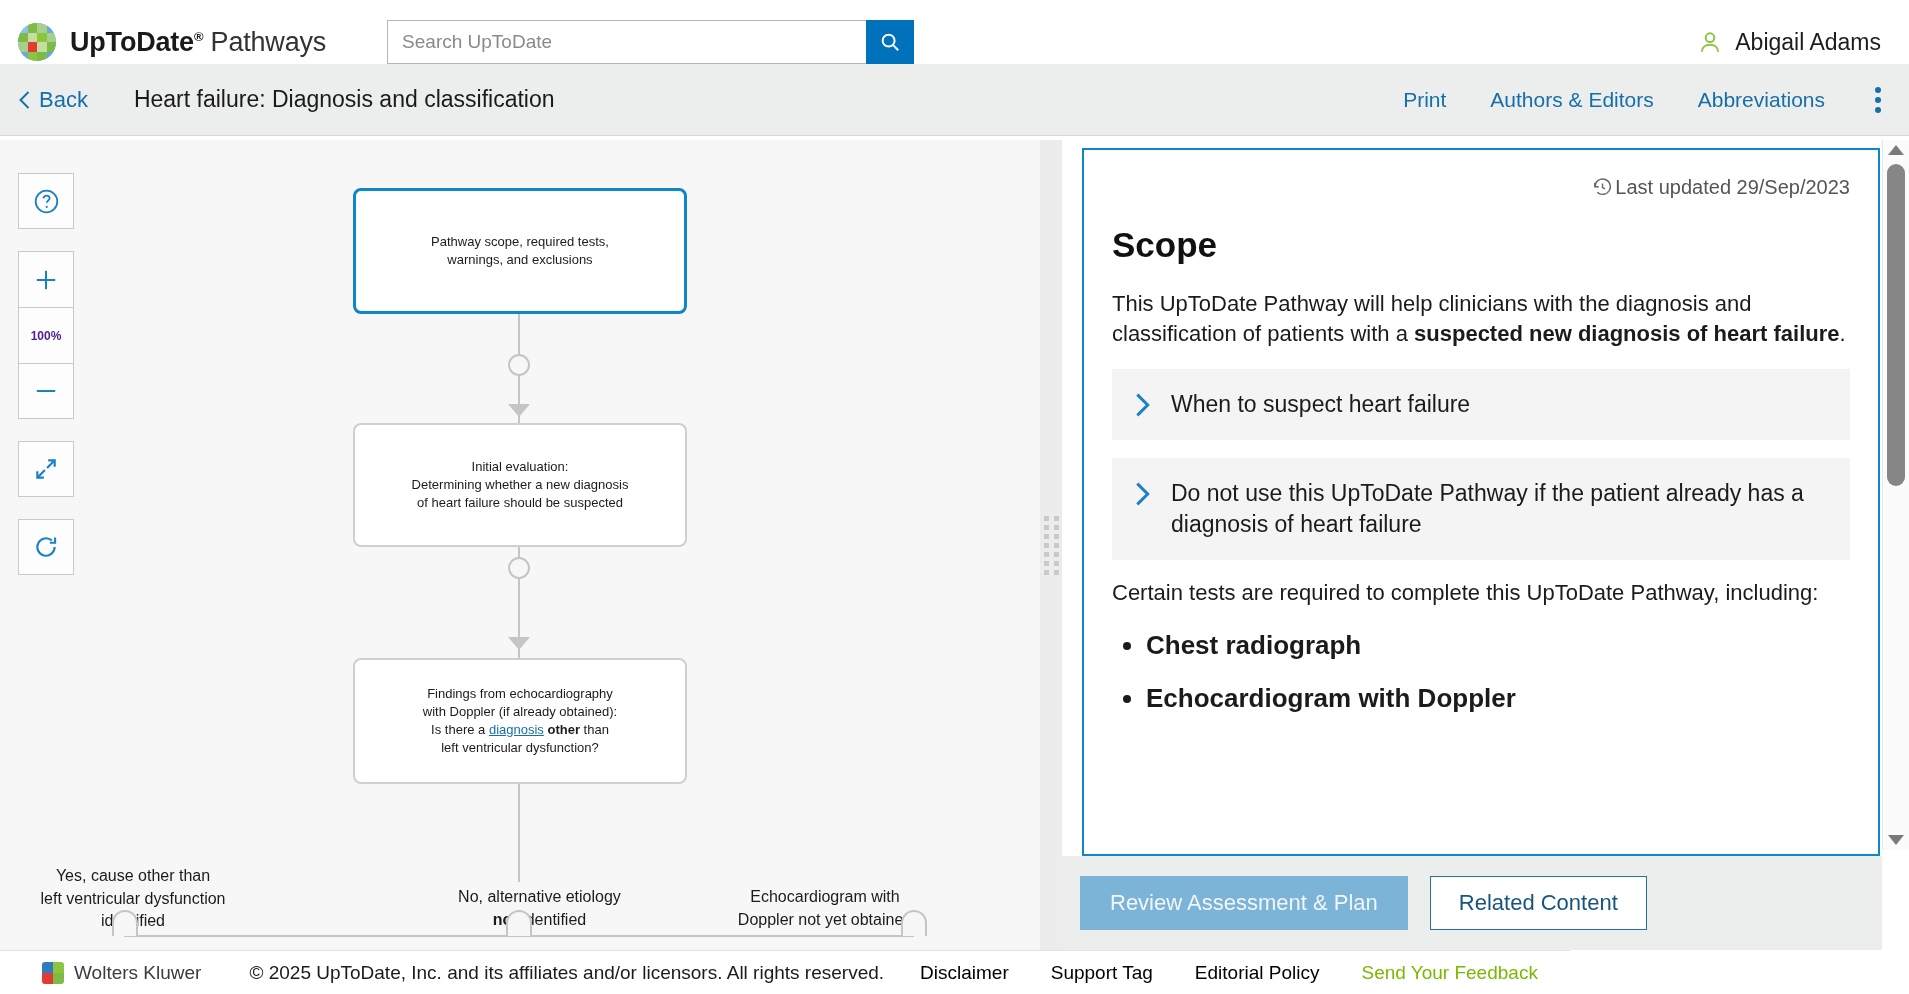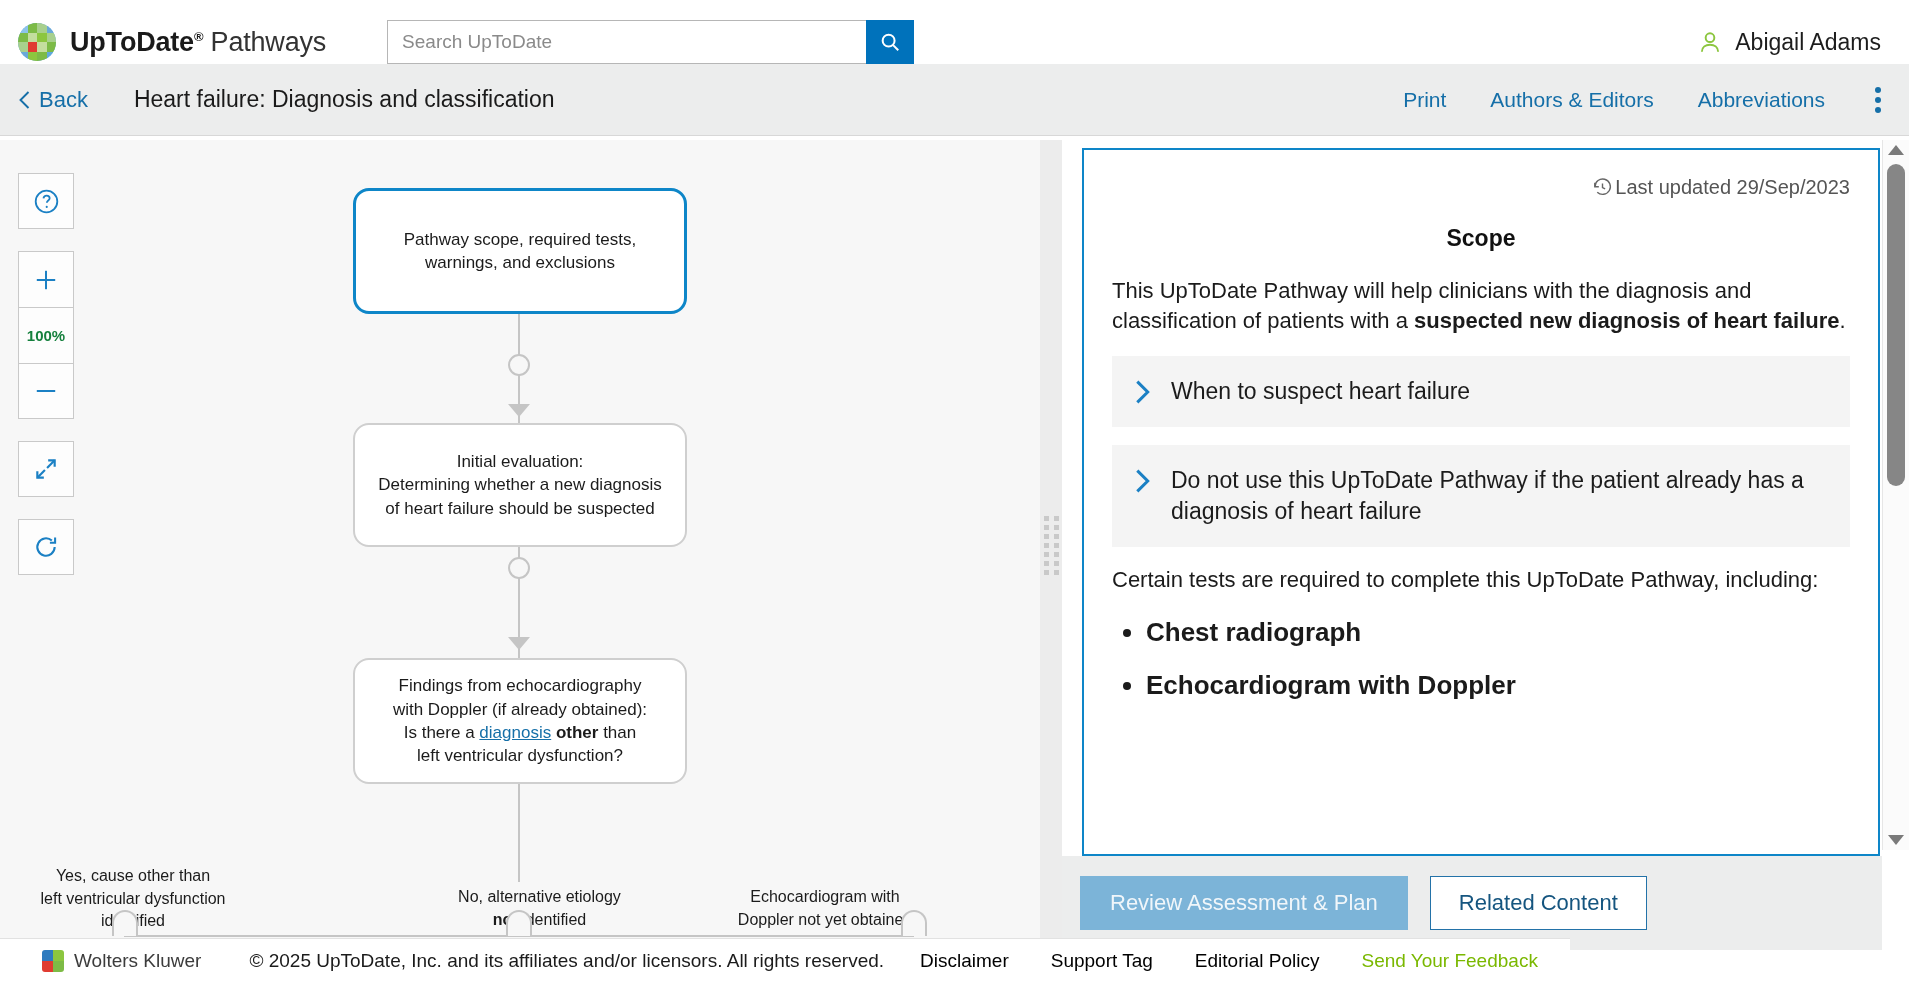--- a/index.html
+++ b/index.html
@@ -88,28 +88,28 @@
   
   .tool-col { position: absolute; left: 18px; top: 33px; width: 56px; }
   .tool-box {
     width: 56px; background: #fdfdfd; border: 1px solid #c9c9c9;
     display: flex; align-items: center; justify-content: center;
     height: 56px; cursor: pointer;
   }
   .tool-group { margin-top: 22px; }
   .tool-group .tool-box { border-bottom: none; }
   .tool-group .tool-box:last-child { border-bottom: 1px solid #c9c9c9; }
-  .zoom-level { font-size: 15px; font-weight: bold; color: #15803d; }
+  .zoom-level { font-size: 12px; font-weight: bold; color: #4c1d95; }
   .gap-24 { height: 22px; }
 
   
   .node {
     position: absolute; background: #ffffff; border: 2px solid #cfcfcf;
-    border-radius: 16px; display: flex; align-items: center; justify-content: center;
-    text-align: center; font-size: 17px; color: #1b1b1b; line-height: 1.38;
+    border-radius: 8px; display: flex; align-items: center; justify-content: center;
+    text-align: center; font-size: 13px; color: #1b1b1b; line-height: 1.38;
     padding: 10px 14px;
   }
   .node.active { border: 3px solid #0e86c8; }
   .node a { color: #156fa8; text-decoration: underline; }
   .node b { font-weight: bold; }
 
   .connector { position: absolute; background: #c5c5c5; width: 2px; }
   .conn-circle {
     position: absolute; width: 22px; height: 22px; border-radius: 50%;
     background: #f7f7f7; border: 2px solid #c5c5c5;
@@ -146,21 +146,21 @@
   }
   .doc-card {
     position: absolute; left: 20px; top: 8px; width: 798px; height: 708px;
     border: 2px solid #0e86c8; background: #fff; overflow: hidden;
     padding: 26px 28px 0 28px;
   }
   .last-updated {
     display: flex; align-items: center; justify-content: flex-end; gap: 2px;
     font-size: 20px; color: #555; margin-bottom: 26px;
   }
-  .doc-h2 { font-size: 23px; font-weight: bold; color: #111; margin-bottom: 24px; text-align: center; }
+  .doc-h2 { font-size: 35px; font-weight: bold; color: #111; margin-bottom: 24px; }
   .doc-p { font-size: 22px; color: #1b1b1b; line-height: 1.36; margin-bottom: 20px; }
   .doc-p b { font-weight: bold; }
   .accordion {
     background: #f4f4f4; padding: 20px 22px; margin-bottom: 18px;
     display: flex; gap: 20px; align-items: flex-start; cursor: pointer;
   }
   .accordion .label { font-size: 23px; color: #1b1b1b; line-height: 1.35; }
   .doc-ul { margin: 6px 0 0 34px; }
   .doc-ul li { font-size: 26px; color: #1b1b1b; line-height: 1.36; margin-bottom: 18px; font-weight: bold; }
 
@@ -191,21 +191,21 @@
   }
   .sb-up { top: 5px; border-bottom: 10px solid #7a7a7a; }
   .sb-down { bottom: 5px; border-top: 10px solid #7a7a7a; }
   .sb-thumb {
     position: absolute; left: 4px; top: 24px; width: 18px; height: 322px;
     background: #868686; border-radius: 9px; cursor: grab;
   }
 
   
   .footer {
-    position: absolute; left: 0; bottom: 12px; width: 1570px; height: 44px;
+    position: absolute; left: 0; bottom: 0; width: 1570px; height: 44px;
     background: #ffffff; border-top: 1px solid #e2e2e2;
     display: flex; align-items: center;
   }
   .wk-foot { display: flex; align-items: center; gap: 10px; margin-left: 42px; }
   .wk-foot-mark {
     width: 22px; height: 22px; display: grid; flex: none;
     grid-template-columns: 1fr 1fr; grid-template-rows: 1fr 1fr;
     border-radius: 3px; overflow: hidden;
   }
   .wk-foot-mark i { display: block; }

